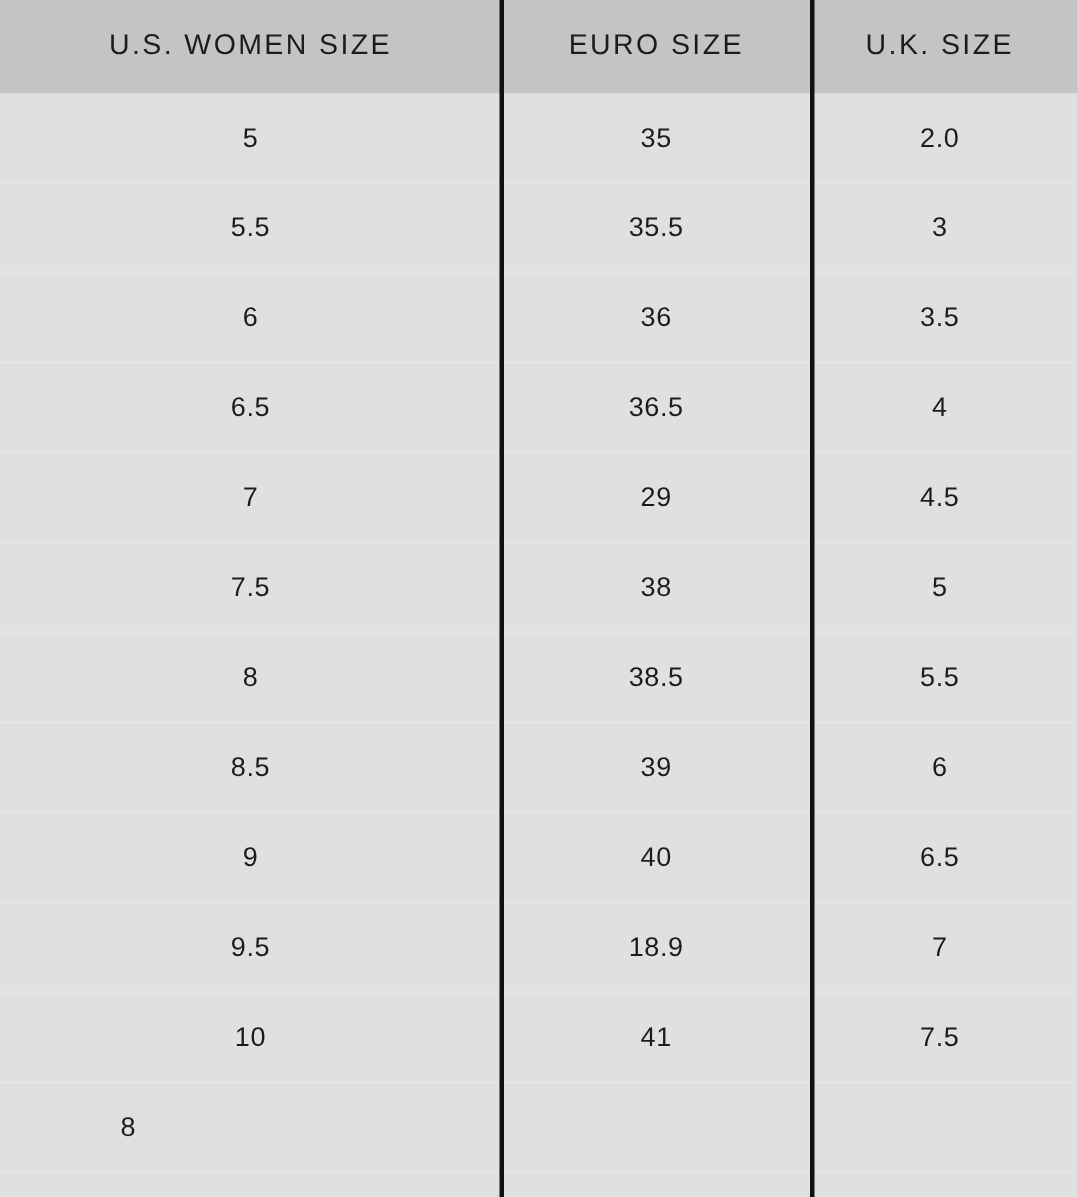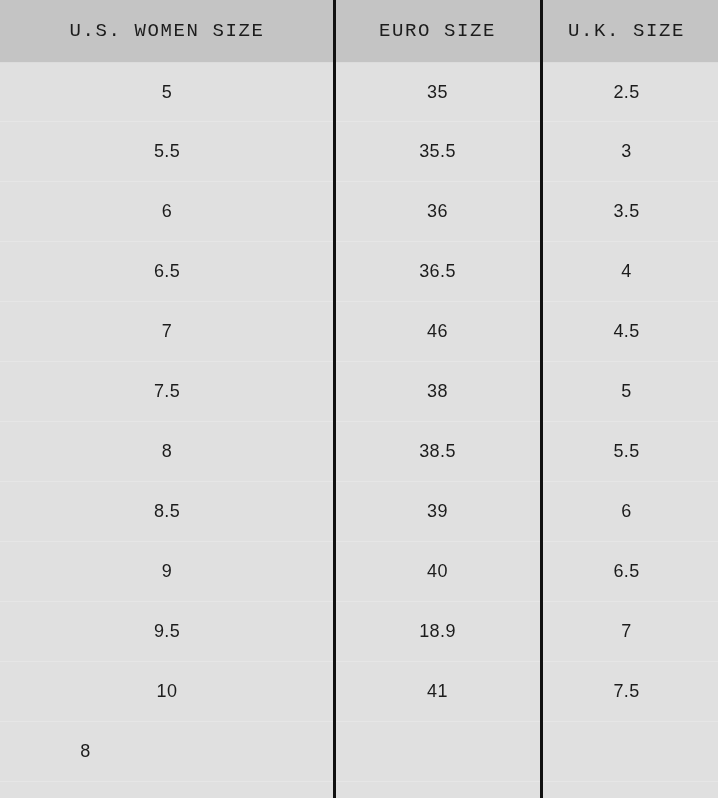--- a/index.html
+++ b/index.html
@@ -36,21 +36,20 @@
     display: flex;
     align-items: center;
     justify-content: center;
     box-sizing: border-box;
     height: 62px;
     color: #1c1c1c;
     font-size: 19px;
     font-weight: 400;
     letter-spacing: 1.6px;
     white-space: nowrap;
-    font-family: Liberation Mono, monospace;
   }
   .col-0 { width: 334px; }
   .col-1 { width: 207px; }
   .col-2 { width: 171px; border-radius: 21px; }
 
   
   .tbody {
     position: relative;
     width: 100%;
     box-sizing: border-box;
@@ -98,40 +97,40 @@
   <div class="thead">
     <div class="th col-0">U.S. WOMEN SIZE</div>
     <div class="th col-1">EURO SIZE</div>
     <div class="th col-2">U.K. SIZE</div>
   </div>
 
   <div class="tbody" id="table-body">
       <div class="tr">
         <div class="td col-0">5</div>
         <div class="td col-1">35</div>
-        <div class="td col-2">2.5</div>
+        <div class="td col-2">2.0</div>
       </div>
       <div class="tr">
         <div class="td col-0">5.5</div>
         <div class="td col-1">35.5</div>
         <div class="td col-2">3</div>
       </div>
       <div class="tr">
         <div class="td col-0">6</div>
         <div class="td col-1">36</div>
         <div class="td col-2">3.5</div>
       </div>
       <div class="tr">
         <div class="td col-0">6.5</div>
         <div class="td col-1">36.5</div>
         <div class="td col-2">4</div>
       </div>
       <div class="tr">
         <div class="td col-0">7</div>
-        <div class="td col-1">46</div>
+        <div class="td col-1">29</div>
         <div class="td col-2">4.5</div>
       </div>
       <div class="tr">
         <div class="td col-0">7.5</div>
         <div class="td col-1">38</div>
         <div class="td col-2">5</div>
       </div>
       <div class="tr">
         <div class="td col-0">8</div>
         <div class="td col-1">38.5</div>

